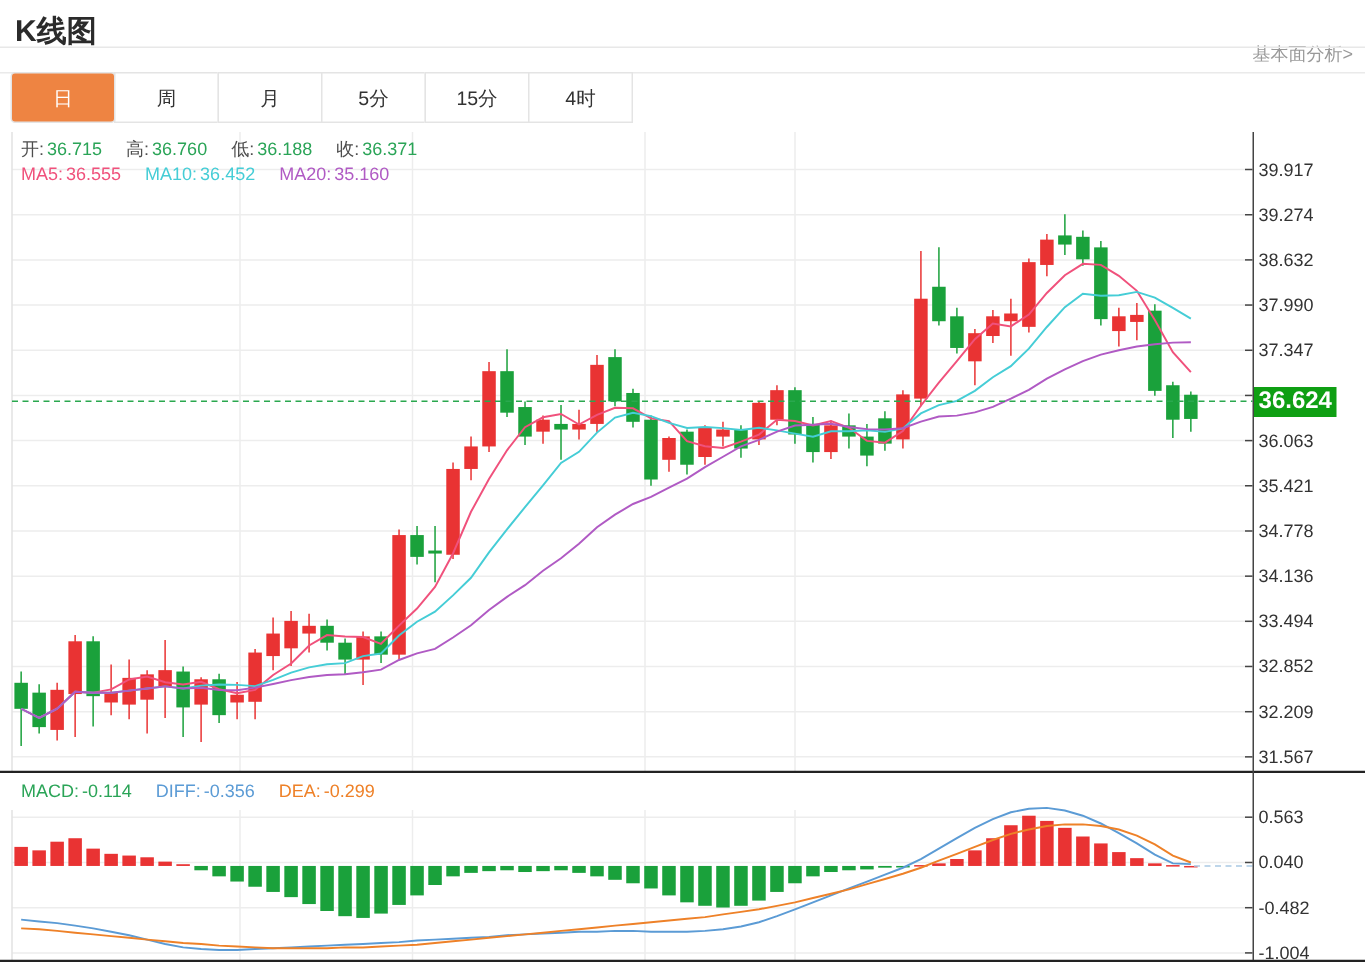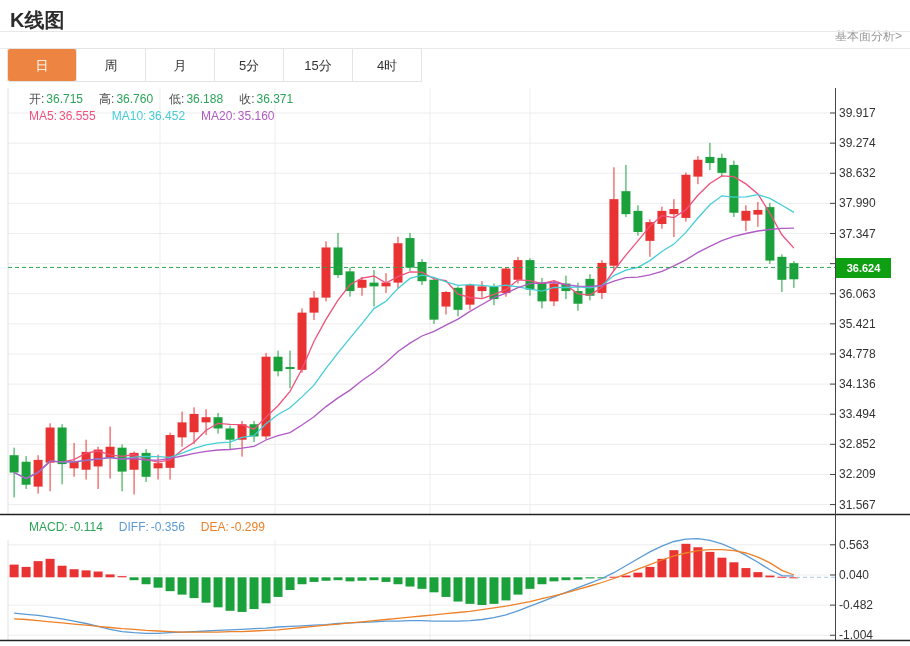--- a/index.html
+++ b/index.html
@@ -6,26 +6,26 @@
   .page{position:relative;width:910px;height:646px;background:#fff;overflow:hidden;
         font-family:"Liberation Sans","DejaVu Sans",sans-serif;}
   .hdr-title{position:absolute;left:10px;top:7px;font-size:20px;font-weight:bold;color:#2b2b2b;}
   .hdr-link{position:absolute;right:8px;top:28px;font-size:12px;color:#999;text-decoration:none;cursor:pointer;}
   .hdr-divider{position:absolute;left:0;top:31px;width:910px;height:1px;background:#e8e8e8;}
   .tabs-topline{position:absolute;left:0;top:48px;width:910px;height:1px;background:#eaeaea;}
   .tab-bar{position:absolute;left:8px;top:48px;display:flex;}
   .tab{width:70px;height:34px;line-height:34px;text-align:center;font-size:13px;color:#333;
        background:#fff;border:1px solid #e4e4e4;margin-left:-1px;box-sizing:border-box;cursor:pointer;}
   .tab.active{color:#fff;border-radius:3px;margin-left:-1px;}
-  .legend-row{position:absolute;left:14px;font-size:12px;white-space:nowrap;margin-left:15px;}
+  .legend-row{position:absolute;left:14px;font-size:12px;white-space:nowrap;}
   .legend-row .item{margin-right:16px;}
   .legend-row .lab{color:#4d4d4d;}
   .legend-row .val{margin-left:2px;}
   .price-badge{position:absolute;left:836px;top:258px;width:55px;height:20px;line-height:20px;
-               text-align:center;font-size:11px;font-weight:bold;color:#fff;}
+               text-align:center;font-size:16px;font-weight:bold;color:#fff;}
   svg{position:absolute;left:0;top:0;font-family:inherit;}
   text{font-size:12px;fill:#333;}
 </style>
 </head>
 <body>
 
 <div class="page">
   <div class="hdr-title">K线图</div>
   <a class="hdr-link">基本面分析&gt;</a>
   <div class="hdr-divider"></div>

